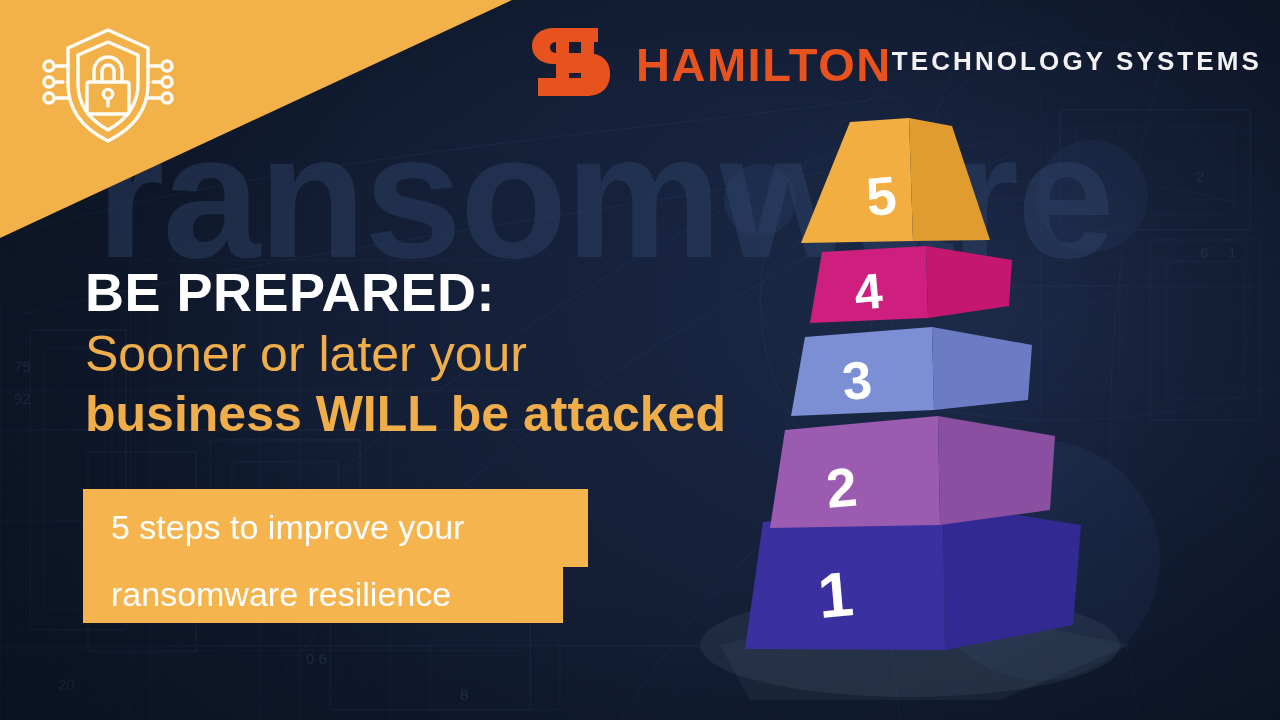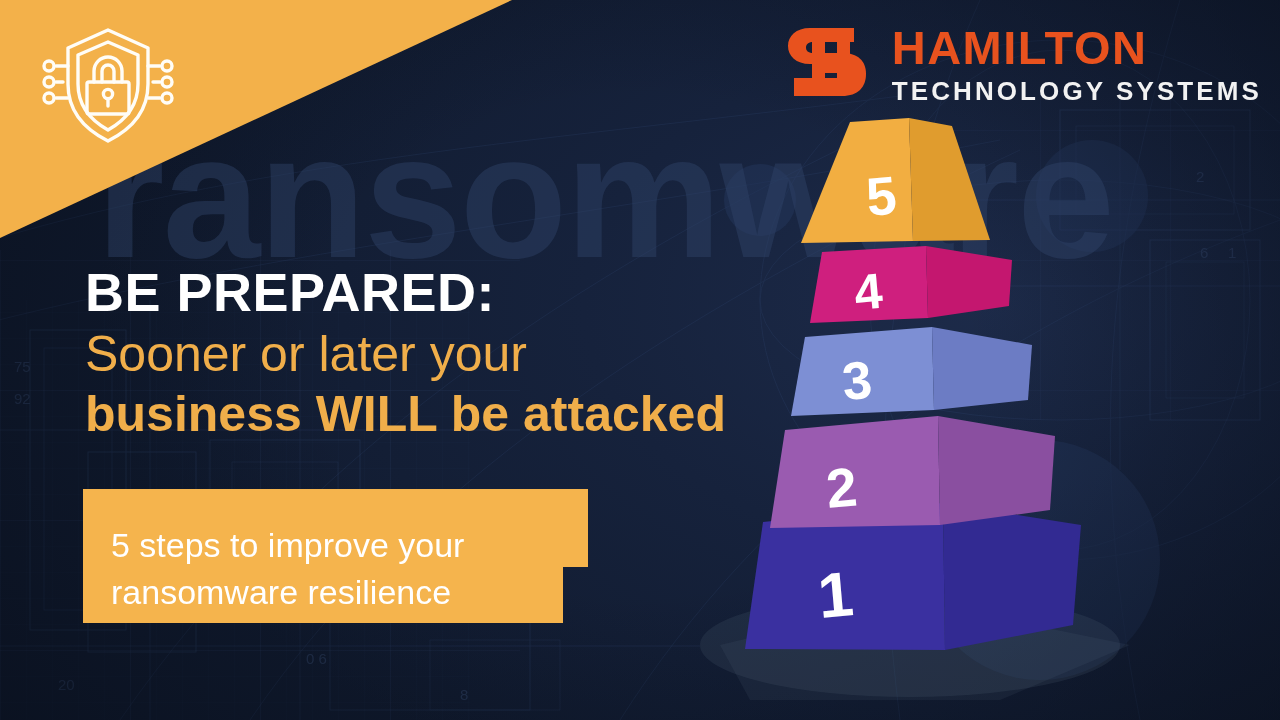--- a/index.html
+++ b/index.html
@@ -55,21 +55,21 @@
     position:absolute; left:32px; top:22px;
     width:152px; height:128px;
   }
 
   
   .logo {
     position:absolute; right:18px; top:22px;
     display:flex; align-items:center; gap:16px;
   }
   .logo-mark { width:96px; height:84px; flex:0 0 auto; }
-  .logo-text { display:flex; flex-direction:column; line-height:1; }
+  .logo-text { display:flex; line-height:1; }
   .logo-name {
     font-size:47px; font-weight:700; color:#E8521E;
     letter-spacing:1.5px;
   }
   .logo-tag {
     margin-top:7px;
     font-size:26px; font-weight:700; color:#f2f2f2;
     letter-spacing:3.1px;
   }
 
@@ -87,21 +87,21 @@
     font-size:50px; font-weight:700; color:#F0AE4A;
     line-height:1.18;
   }
 
   
   .callout {
     position:absolute; left:83px; top:489px;
     width:505px; height:134px;
     background:#F5B44D;
     clip-path:polygon(0 0, 505px 0, 505px 78px, 480px 78px, 480px 134px, 0 134px);
-    padding:33px 0 0 28px;
+    padding:15px 0 0 28px;
   }
   .callout-line {
     font-size:34px; color:#ffffff; font-weight:400;
     line-height:1.37; white-space:nowrap;
   }
 
   
   .pyramid { position:absolute; left:660px; top:100px; width:470px; height:600px; }
 </style>
 </head>
@@ -238,21 +238,21 @@
   </div>
 
   <div class="headline">
     <div class="hl-1" style="color: rgb(255, 255, 255);">BE PREPARED:</div>
     <div class="hl-2" style="color: rgb(240, 174, 74);">Sooner or later your</div>
     <div class="hl-3" style="color: rgb(240, 174, 74);">business WILL be attacked</div>
   </div>
 
   <div class="callout" style="background: rgb(245, 180, 77);">
     <div class="callout-line" style="color: rgb(255, 255, 255);">5 steps to improve your</div>
-    <div class="callout-line" style="color: rgb(255, 255, 255);">ransomware resilience</div>
+    <div class="callout-line" style="color: rgb(255, 255, 255); margin-top: 20px;">ransomware resilience</div>
   </div>
 
   <svg class="pyramid" viewBox="0 0 470 600">
 
     <ellipse cx="250" cy="545" rx="210" ry="52" fill="#5e6d84" opacity="0.16"></ellipse>
     <path d="M60 545 L250 500 L470 545 L340 600 L90 600 Z" fill="#6c7c95" opacity="0.10"></path>
 
     <g>
       <path id="l1-face" d="M103 422 L283 403 L285 550 L85 549 Z" fill="#3A30A0"></path>
       <path id="l1-side" d="M283 403 L421 425 L413 525 L285 550 Z" fill="#322A92"></path>

